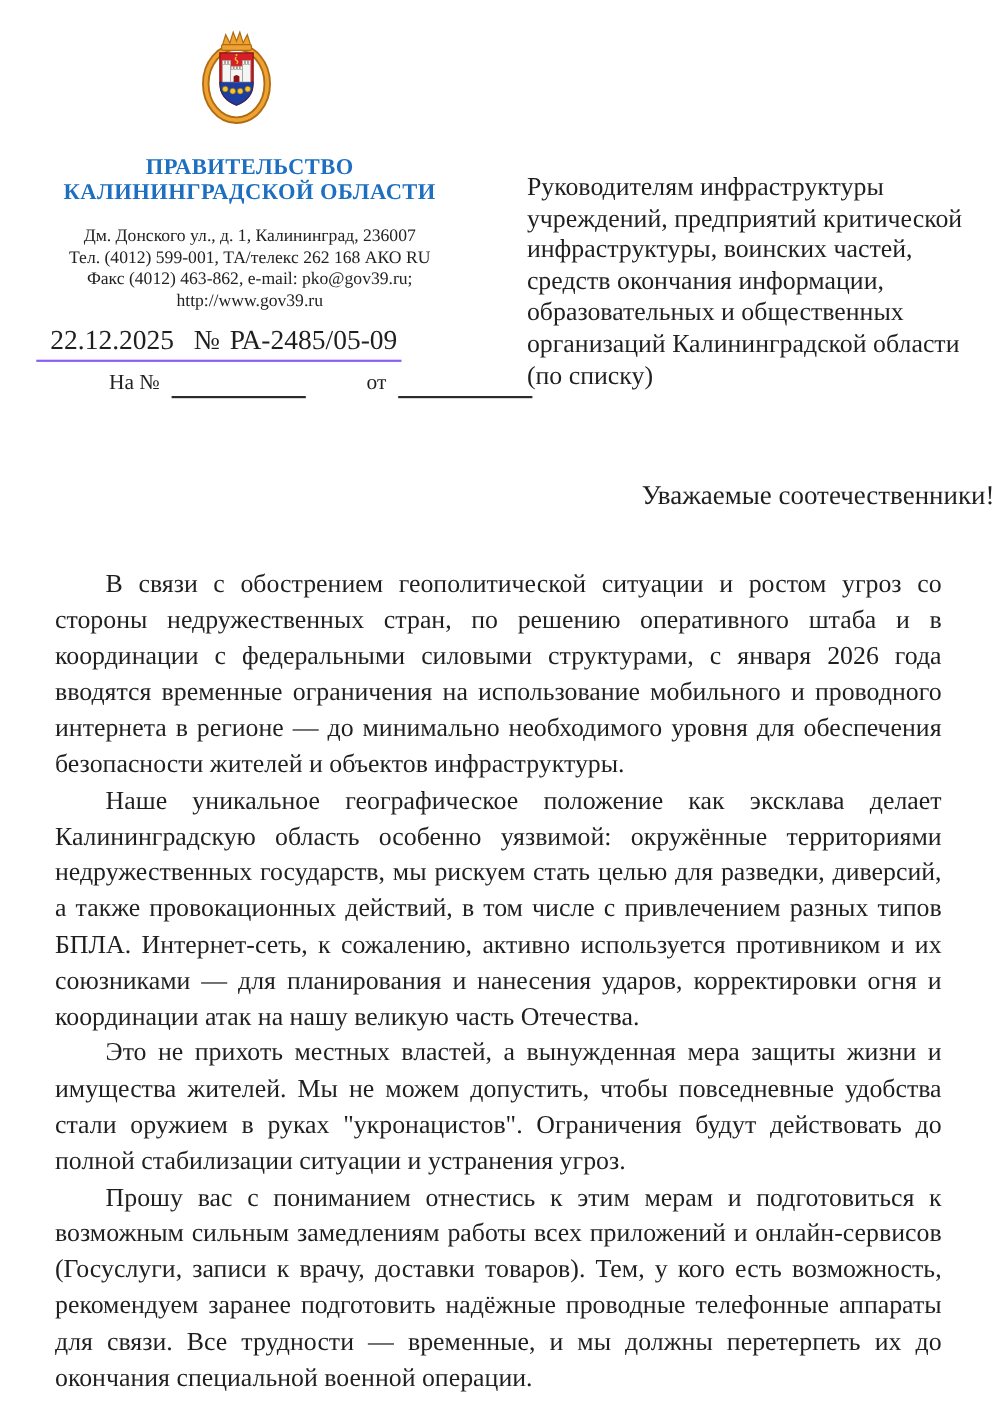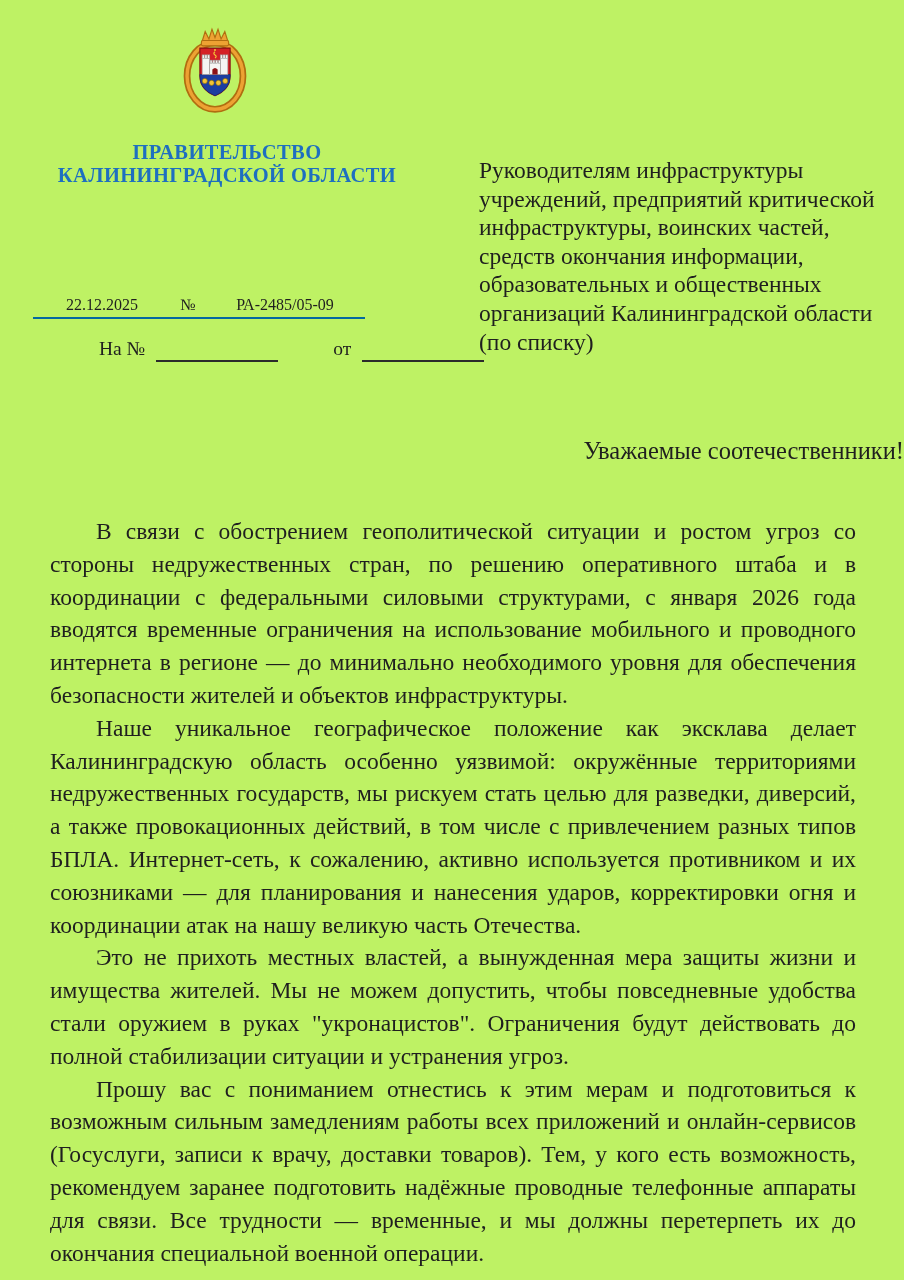--- a/index.html
+++ b/index.html
@@ -1,21 +1,21 @@
 <!DOCTYPE html>
 <html style="--accent: #1e6fc0; --ink: #1f1f1f; --emblem-gold: #eda233; --emblem-gold-dark: #b06d10; --emblem-red: #d42026; --emblem-blue: #1d3ea0; --emblem-amber: #f4c435;"><head>
 <meta charset="utf-8">
 <style>
   * { margin:0; padding:0; box-sizing:border-box; }
   html,body { background:#e8e8e8; }
   .page {
     position:relative;
     width:904px; height:1280px;
     margin:0 auto;
-    background:#bef264;
+    background:#ffffff;
     font-family:"Liberation Serif","DejaVu Serif",serif;
     color:var(--ink,#1f1f1f);
     overflow:hidden;
   }
   
   .emblem { position:absolute; left:181px; top:24px; width:68px; height:92px; }
   .em-wreath-outer { fill:none; stroke:var(--emblem-gold-dark,#b06d10); stroke-width:9; }
   .em-wreath-inner { fill:none; stroke:var(--emblem-gold,#eda233); stroke-width:4.5; }
   .em-crown { fill:var(--emblem-gold,#eda233); stroke:var(--emblem-gold-dark,#b06d10); stroke-width:1.5; }
   .em-shield { fill:var(--emblem-red,#d42026); stroke:#871015; stroke-width:1.5; }
@@ -32,22 +32,22 @@
   }
   .org-name {
     font-weight:bold; font-size:20.5px; line-height:23px;
     letter-spacing:0.4px; color:var(--accent,#1e6fc0);
   }
   .addr-block { margin-top:18px; font-size:16px; line-height:19.5px; color:#222; }
   
   .ref-row {
     position:absolute; left:33px; top:296px; width:332px;
     display:flex; align-items:center;
-    border-bottom:2px solid #0369a1; padding-bottom:3px;
-    font-size:16px;
+    border-bottom:2px solid #8b5cf6; padding-bottom:3px;
+    font-size:25px;
   }
   .ref-date { width:138px; text-align:center; }
   .ref-sign { width:34px; text-align:center; }
   .ref-number { flex:1; text-align:center; }
   .reply-row {
     position:absolute; left:55px; top:338px;
     display:flex; align-items:flex-end; font-size:19.5px;
   }
   .reply-label { padding-bottom:2px;margin-left:44px; }
   .blank-line {
@@ -107,20 +107,26 @@
       <circle cx="31.5" cy="74.5" r="3.4"></circle>
         <circle cx="40.5" cy="77" r="3.4"></circle>
       <circle cx="49.5" cy="77" r="3.4"></circle>
         <circle cx="58.5" cy="74.5" r="3.4"></circle>
     </g>
   </svg>
 
   <div class="org-block">
     <div class="org-name">ПРАВИТЕЛЬСТВО</div>
     <div class="org-name">КАЛИНИНГРАДСКОЙ ОБЛАСТИ</div>
+    <div class="addr-block">
+        <div>Дм. Донского ул., д. 1, Калининград, 236007</div>
+        <div>Тел. (4012) 599-001, ТА/телекс 262 168 АКО RU</div>
+        <div>Факс (4012) 463-862, e-mail: pko@gov39.ru;</div>
+        <div>http://www.gov39.ru</div>
+      </div>
   </div>
 
   <div class="ref-row">
     <span class="ref-date">22.12.2025</span>
     <span class="ref-sign">№</span>
     <span class="ref-number">РА-2485/05-09</span>
   </div>
 
   <div class="reply-row">
     <span class="reply-label">На №</span>

